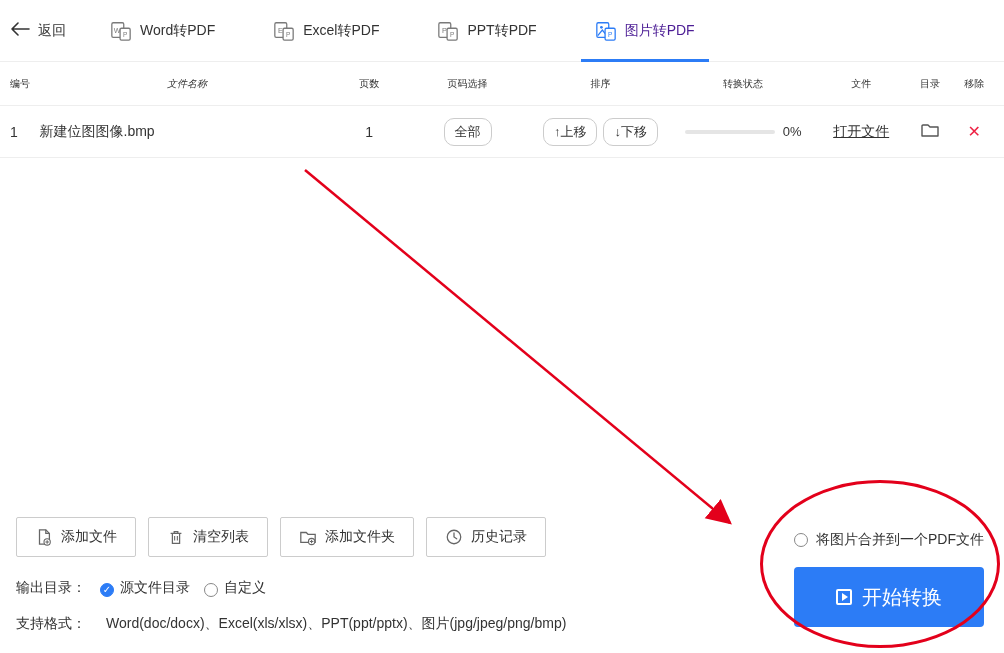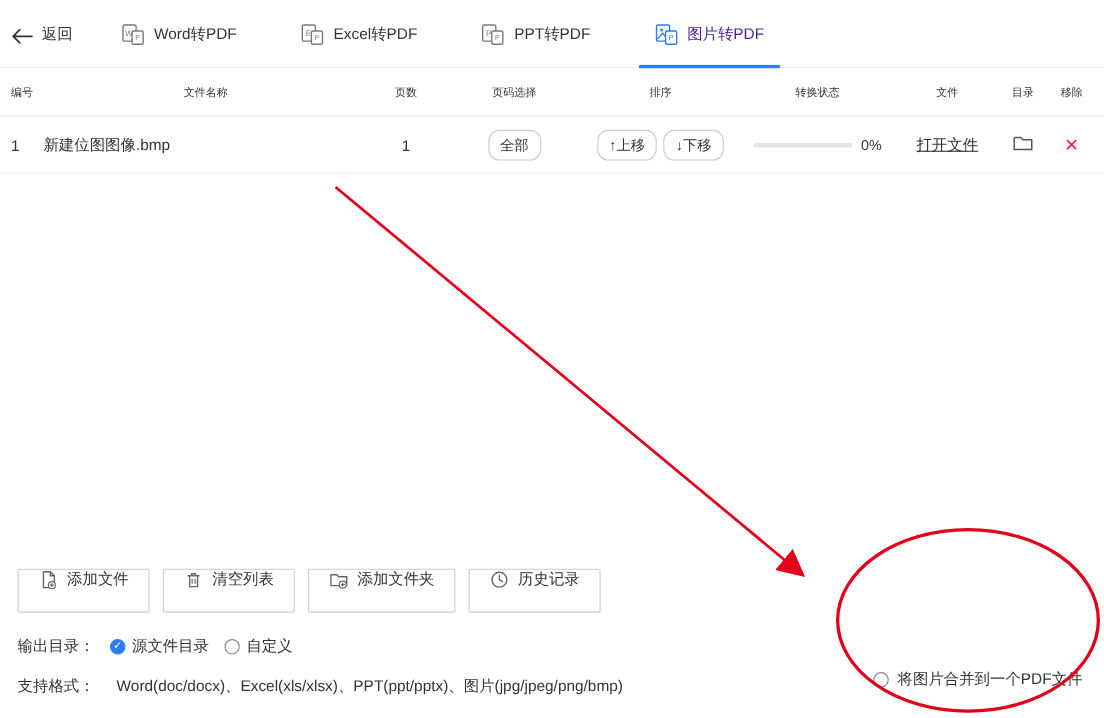--- a/index.html
+++ b/index.html
@@ -1,28 +1,28 @@
 <!DOCTYPE html>
 <html><head>
 <meta charset="utf-8">
 <style>
   * { box-sizing: border-box; margin: 0; padding: 0; }
   body { font-family: "Microsoft YaHei", Arial, sans-serif; font-size: 14px; color: #333; background: #fff; width: 1004px; height: 653px; position: relative; overflow: hidden; }
 
   .topbar { display: flex; align-items: center; height: 62px; border-bottom: 1px solid #eee; padding: 0 10px; }
-  .back { display: flex; align-items: flex-end; gap: 8px; margin-right: 30px; cursor: pointer; }
+  .back { display: flex; align-items: flex-start; gap: 8px; margin-right: 30px; cursor: pointer; }
   .tab { display: flex; align-items: center; gap: 8px; padding: 0 14px; height: 62px; cursor: pointer; color: #333; position: relative; margin-right: 30px; }
   .tab.active { color: #4c1d95; }
   .tab.active::after { content:""; position:absolute; left:0; right:0; bottom:0; height:3px; background:#2c7cf6; }
   .tab .ticon { width:22px; height:22px; }
 
   .thead { display:flex; align-items:center; height:44px; border-bottom:1px solid #eee; padding: 0 10px; font-size:10px; color:#333; }
   .row { display:flex; align-items:center; height:52px; border-bottom:1px solid #eee; padding: 0 10px; }
   .c-idx { width:30px; text-align:left; }
-  .c-name-h { width:300px; text-align:center; }
+  .c-name-h { width:300px; text-align:center;font-style:italic; }
   .c-name { width:300px; text-align:left; }
   .c-pages { width:70px; text-align:center; }
   .c-range { width:130px; text-align:center; }
   .c-order { width:140px; text-align:center; }
   .c-status { width:150px; text-align:center; }
   .c-file { width:90px; text-align:center; }
   .c-dir { width:50px; text-align:center; }
   .c-remove { width:40px; text-align:center; }
 
   .btn { display:inline-flex; align-items:center; justify-content:center; border:1px solid #ccc; background:#fff; border-radius:3px; height:30px; padding:0 12px; font-size:13px; cursor:pointer; color:#333; }
@@ -31,25 +31,25 @@
 
   .progress-wrap { display:flex; align-items:center; gap:8px; justify-content:center; }
   .progress-bar { width:90px; height:4px; background:#e5e5e5; border-radius:2px; }
   .progress-pct { font-size:13px; color:#333; }
   .openfile { text-decoration: underline; cursor:pointer; }
   .folder-icon { color:#666; cursor:pointer; }
   .remove-icon { color:#e24; cursor:pointer; font-size:16px; }
 
   .bottom { position:absolute; left:0; right:0; bottom:0; padding: 0 16px 20px 16px; }
   .action-row { display:flex; gap:12px; margin-bottom:22px; }
-  .action-btn { display:inline-flex; gap:8px; border:1px solid #ccc; background:#fff; border-radius:2px; height:40px; padding:0 18px; font-size:14px; cursor:pointer; color:#333; }
+  .action-btn { display:inline-flex; align-items:center; gap:8px; border:1px solid #ccc; background:#fff; border-radius:2px; height:40px; padding:0 18px; font-size:14px; cursor:pointer; color:#333; }
   .action-btn .aicon { width:18px; height:18px; color:#666; }
 
   .outdir-row { display:flex; align-items:center; gap:14px; margin-bottom:18px; font-size:14px; }
-  .radio { display:inline-flex; align-items:center; gap:6px; cursor:pointer; }
+  .radio { display:inline-flex; align-items:flex-end; gap:6px; cursor:pointer; }
   .radio .dot { width:14px; height:14px; border:1px solid #888; border-radius:50%; display:inline-flex; align-items:center; justify-content:center; }
   .radio.checked .dot { border-color:#2c7cf6; background:#2c7cf6; position:relative; }
   .radio.checked .dot::after { content:"✓"; color:#fff; font-size:10px; line-height:1; }
 
   .formats-row { font-size:14px; display:flex; gap:20px; align-items:center; }
   .formats-row .val { color:#333; }
 
   .right-block { position:absolute; right:20px; bottom:26px; display:flex; flex-direction:column; align-items:flex-end; gap:18px; }
   .merge-opt { display:flex; align-items:center; gap:8px; cursor:pointer; font-size:14px; }
   .merge-opt .dot { width:14px; height:14px; border:1px solid #888; border-radius:50%; }
@@ -203,20 +203,24 @@
     <span>支持格式：</span>
     <span class="val">Word(doc/docx)、Excel(xls/xlsx)、PPT(ppt/pptx)、图片(jpg/jpeg/png/bmp)</span>
   </div>
 </div>
 
 <div class="right-block">
   <div class="merge-opt">
     <span class="dot"></span>
     <span>将图片合并到一个PDF文件</span>
   </div>
+  <button class="start-btn">
+    <span class="play"></span>
+    <span>开始转换</span>
+  </button>
 </div>
 
 <div class="annotation-ellipse" style="left:760px; top:480px; width:240px; height:168px;"></div>
 <svg class="annotation-arrow" style="left:300px; top:165px; width:460px; height:380px;">
   <defs>
       <marker id="ah" markerWidth="12" markerHeight="12" refX="9" refY="5" orient="auto">
         <path d="M0 0 L10 5 L0 10 Z" fill="#e3001b"></path>
       </marker>
     </defs>
   <line x1="5" y1="5" x2="430" y2="358" stroke="#e3001b" stroke-width="2.5" marker-end="url(#ah)"></line>

